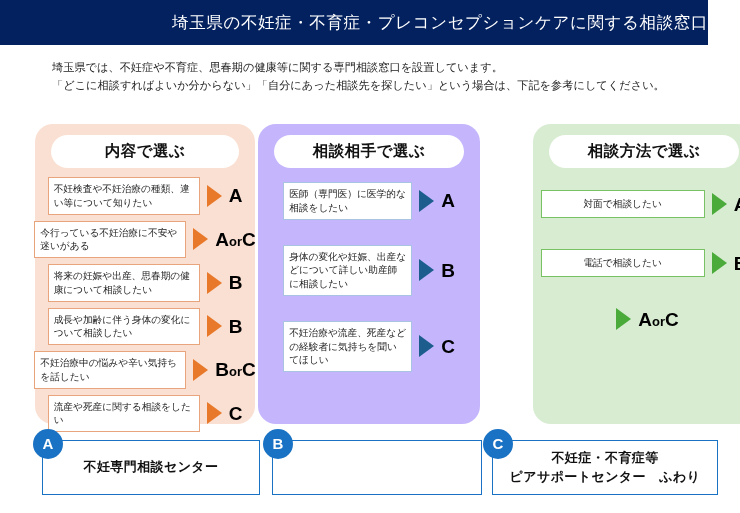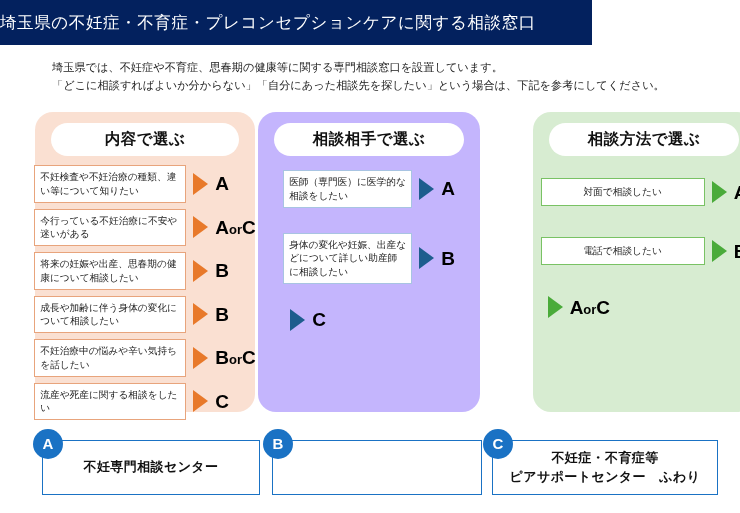--- a/index.html
+++ b/index.html
@@ -10,26 +10,26 @@
     width: 740px;
     height: 513px;
     background: #ffffff;
     font-family: "DejaVu Sans", "Liberation Sans", sans-serif;
     overflow: hidden;
     position: relative;
   }
 
   
   .header-bar {
-    width: 592px;
+    width: 708px;
     height: 45px;
     background: #03215e;
     display: flex;
     align-items: center;
-    justify-content: flex-start;
+    justify-content: flex-end;
   }
   .header-title {
     color: #ffffff;
     font-size: 16.5px;
     letter-spacing: 0.6px;
     font-weight: 400;
     white-space: nowrap;
   }
 
   
@@ -44,21 +44,21 @@
   
   .columns {
     position: absolute;
     top: 112px;
     left: 0;
     width: 740px;
     height: 302px;
   }
   .panel {
     position: absolute;
-    top: 0;
+    top: 12px;
     border-radius: 18px;
     box-sizing: border-box;
     padding: 0;
   }
   .panel-content {
     display: flex;
     flex-direction: column;
     align-items: center;
   }
   .panel-a { left: 35px;  width: 220px; height: 300px; background: #fae0d2; }
@@ -79,20 +79,21 @@
     letter-spacing: 0.5px;
   }
   .panel-a .panel-heading { width: 188px; }
   .panel-b .panel-heading { width: 190px; }
   .panel-c .panel-heading { width: 190px; }
 
   .items {
     margin-top: 9px;
     display: flex;
     flex-direction: column;
+    align-items: center;
   }
   .panel-a .items { gap: 6px; }
   .panel-b .items { gap: 25px; margin-top: 14px; }
   .panel-c .items { gap: 31px; margin-top: 22px; }
 
   .item-row {
     display: flex;
     align-items: center;
   }
   .item-box {
@@ -251,20 +252,21 @@
           <div class="route"><span>A</span><span class="orr"></span><span></span></div>
         </div>
 
         <div class="item-row">
           <div class="item-box">身体の変化や妊娠、出産などについて詳しい助産師に相談したい</div>
           <div class="arrow"></div>
           <div class="route"><span>B</span><span class="orr"></span><span></span></div>
         </div>
 
         <div class="item-row">
+          <div class="item-box">不妊治療や流産、死産などの経験者に気持ちを聞いてほしい</div>
           <div class="arrow"></div>
           <div class="route"><span>C</span><span class="orr"></span><span></span></div>
         </div>
 
       </div>
     </div>
   </div>
 
   <div class="panel panel-c">
     <div class="panel-heading">相談方法で選ぶ</div>

